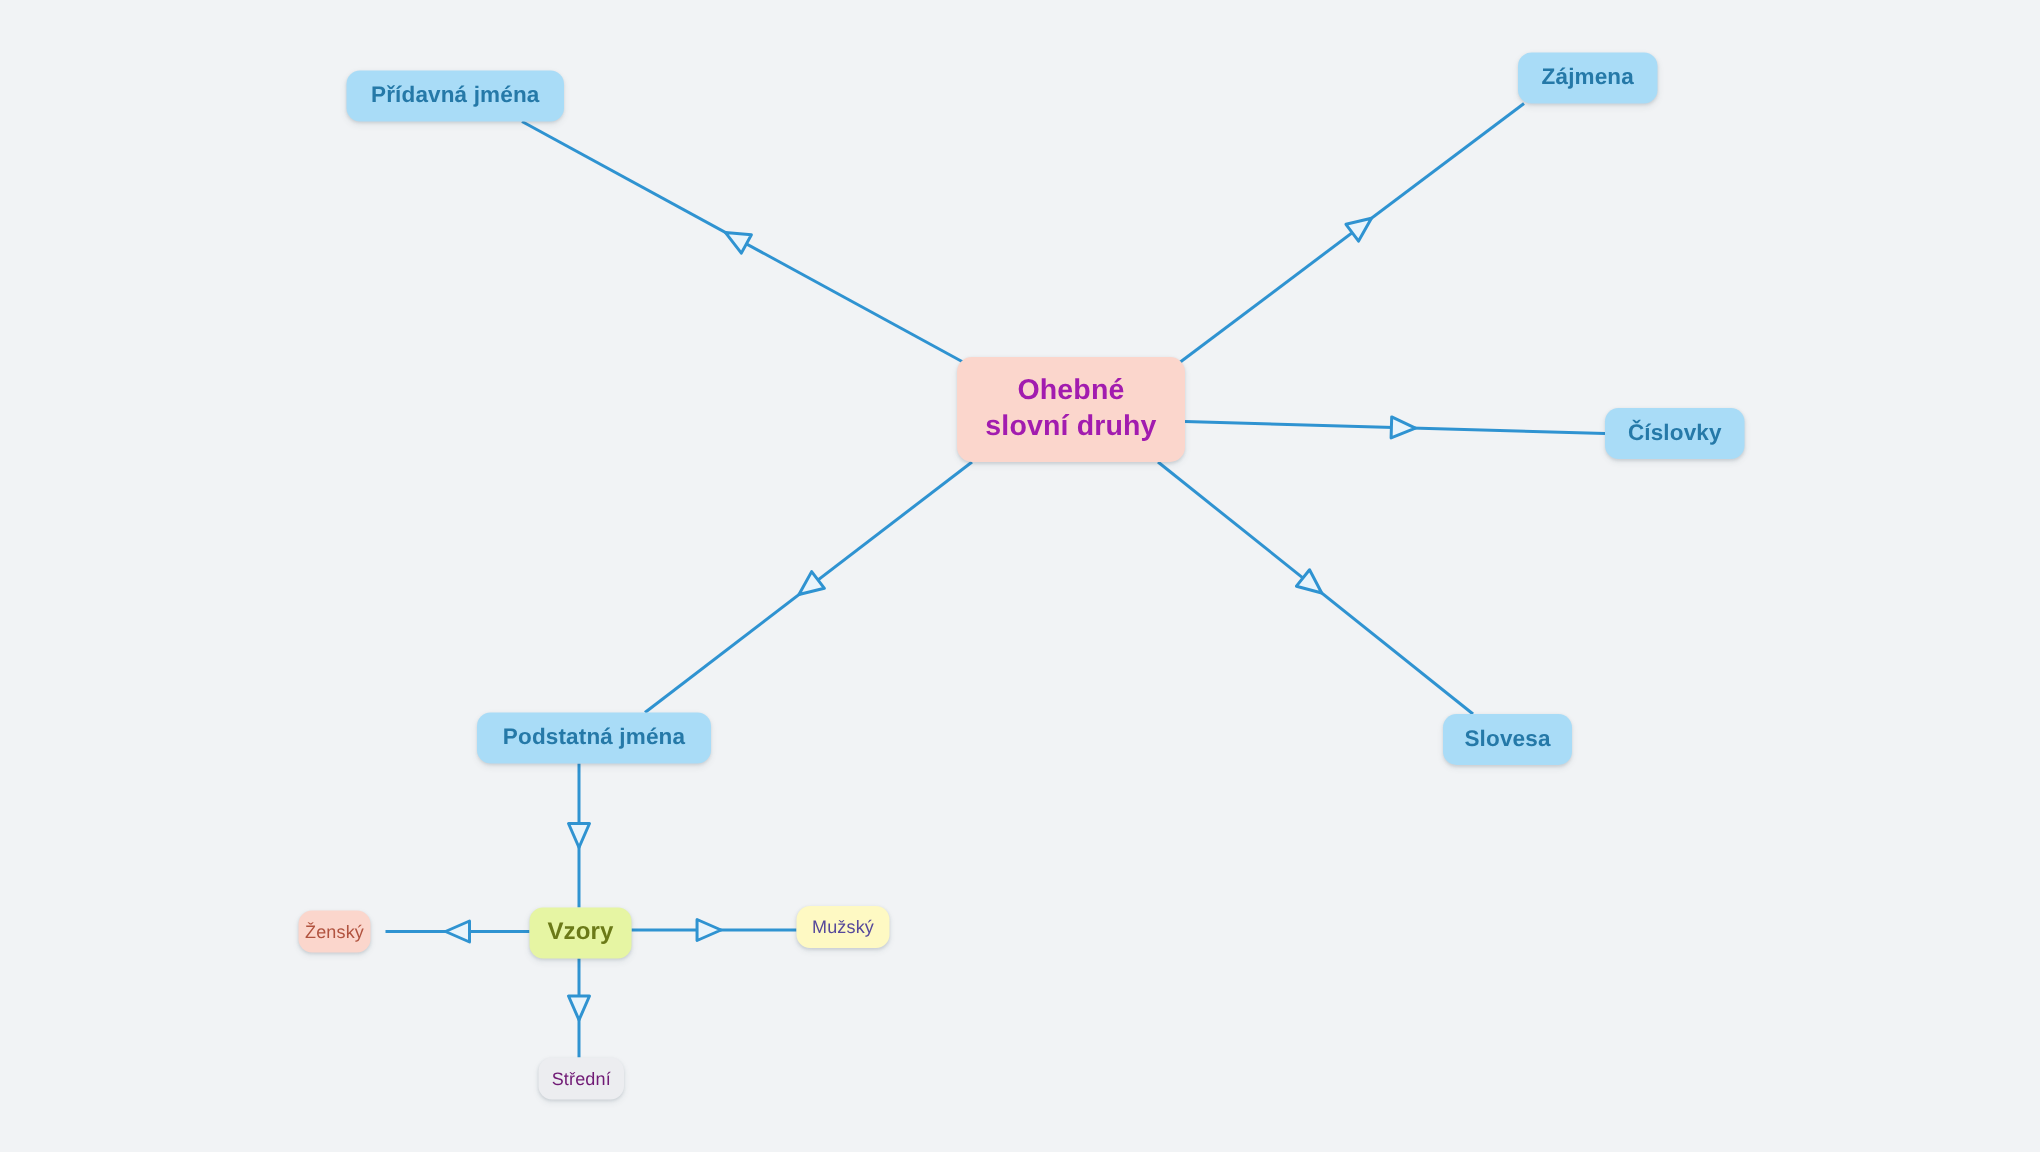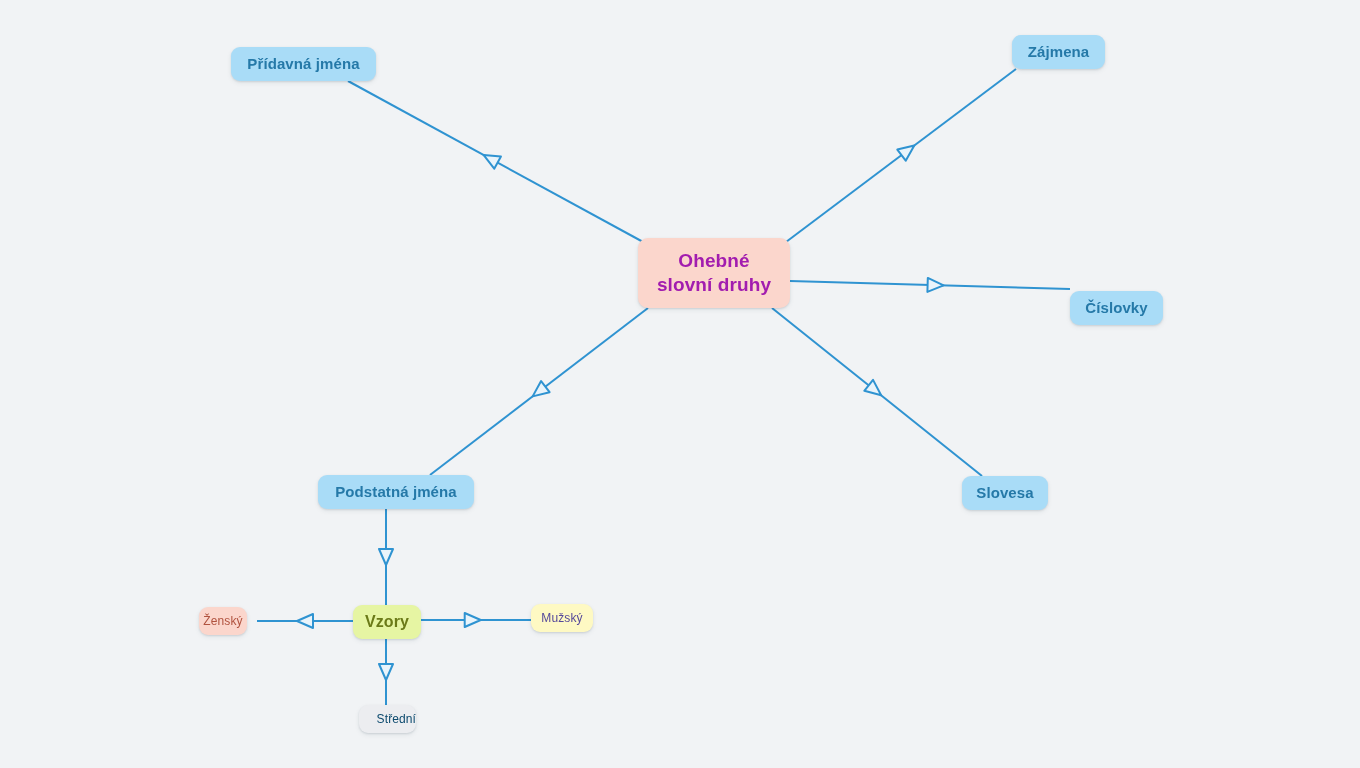--- a/index.html
+++ b/index.html
@@ -122,21 +122,21 @@
       <g>
         <line x1="386" y1="639" x2="386" y2="705" stroke="#2f93d1" stroke-width="2"></line>
         <polygon points="-8,-7 8,0 -8,7" fill="#e9f4fb" stroke="#2f93d1" stroke-width="2" stroke-linejoin="round" transform="translate(386,672) rotate(90)"></polygon>
       </g>
     </svg>
   <div id="nodes">
       <div class="node node-central" style="left: 638px; top: 238px; width: 152px; height: 70px; background: rgb(251, 214, 204); color: #a21caf;"><span>Ohebné
 slovní druhy</span></div>
       <div class="node node-blue" style="left: 231px; top: 47px; width: 145px; height: 34px; background: rgb(169, 220, 247); color: rgb(37, 121, 168);"><span>Přídavná jména</span></div>
       <div class="node node-blue" style="left: 1012px; top: 35px; width: 93px; height: 34px; background: rgb(169, 220, 247); color: rgb(37, 121, 168);"><span>Zájmena</span></div>
-      <div class="node node-blue" style="left: 1070px; top: 272px; width: 93px; height: 34px; background: rgb(169, 220, 247); color: rgb(37, 121, 168); margin-top: 19px;"><span>Číslovky</span></div>
+      <div class="node node-blue" style="left: 1070px; top: 272px; width: 93px; height: 34px; background: rgb(169, 220, 247); color: rgb(37, 121, 168);"><span>Číslovky</span></div>
       <div class="node node-blue" style="left: 962px; top: 476px; width: 86px; height: 34px; background: rgb(169, 220, 247); color: rgb(37, 121, 168); text-align: center;"><span>Slovesa</span></div>
       <div class="node node-blue" style="left: 306px; top: 475px; width: 156px; height: 34px; background: rgb(169, 220, 247); color: rgb(37, 121, 168); margin-left: 12px;"><span>Podstatná jména</span></div>
       <div class="node node-green" style="left: 353px; top: 605px; width: 68px; height: 34px; background: rgb(230, 245, 163); color: rgb(107, 122, 24); text-align: center;"><span>Vzory</span></div>
       <div class="node node-pink" style="left: 199px; top: 607px; width: 48px; height: 28px; background: rgb(251, 214, 204); color: rgb(177, 83, 63);"><span>Ženský</span></div>
       <div class="node node-purple" style="left: 531px; top: 604px; width: 62px; height: 28px; background: #fef9c3; color: rgb(86, 73, 155);"><span>Mužský</span></div>
-      <div class="node node-gray" style="left: 359px; top: 705px; width: 57px; height: 28px; background: rgb(236, 237, 240); color: #0c4a6e; justify-content: flex-end;"><span>Střední</span></div>
+      <div class="node node-gray" style="left: 359px; top: 705px; width: 57px; height: 28px; background: rgb(236, 237, 240); color: #701a75;"><span>Střední</span></div>
     </div>
 </div>
 
 </body></html>

